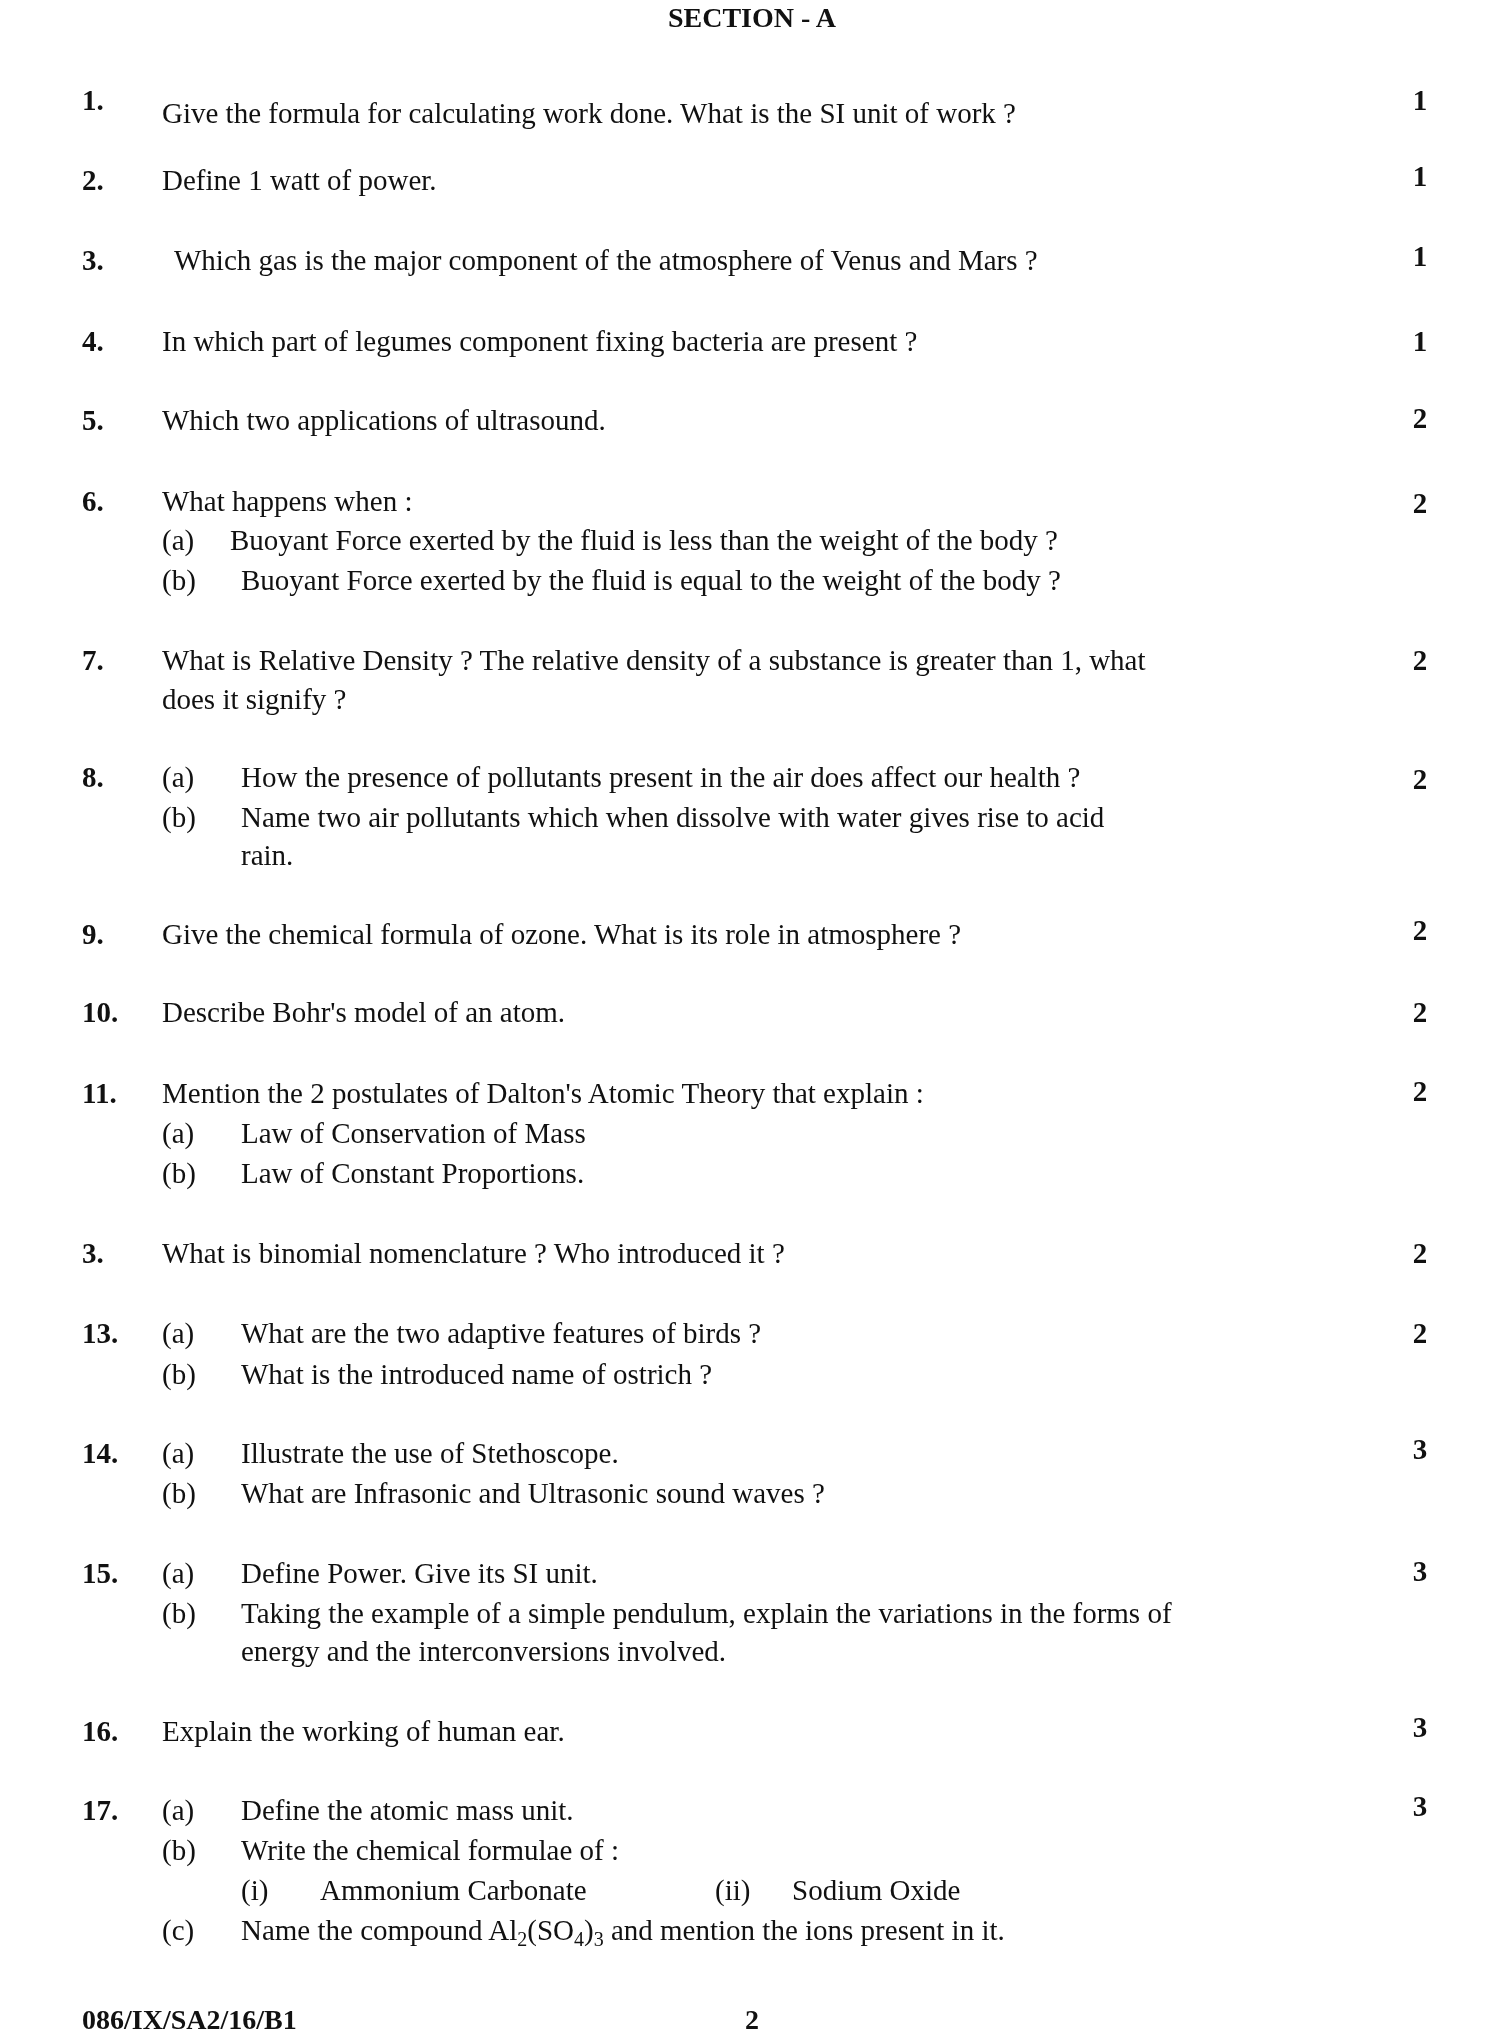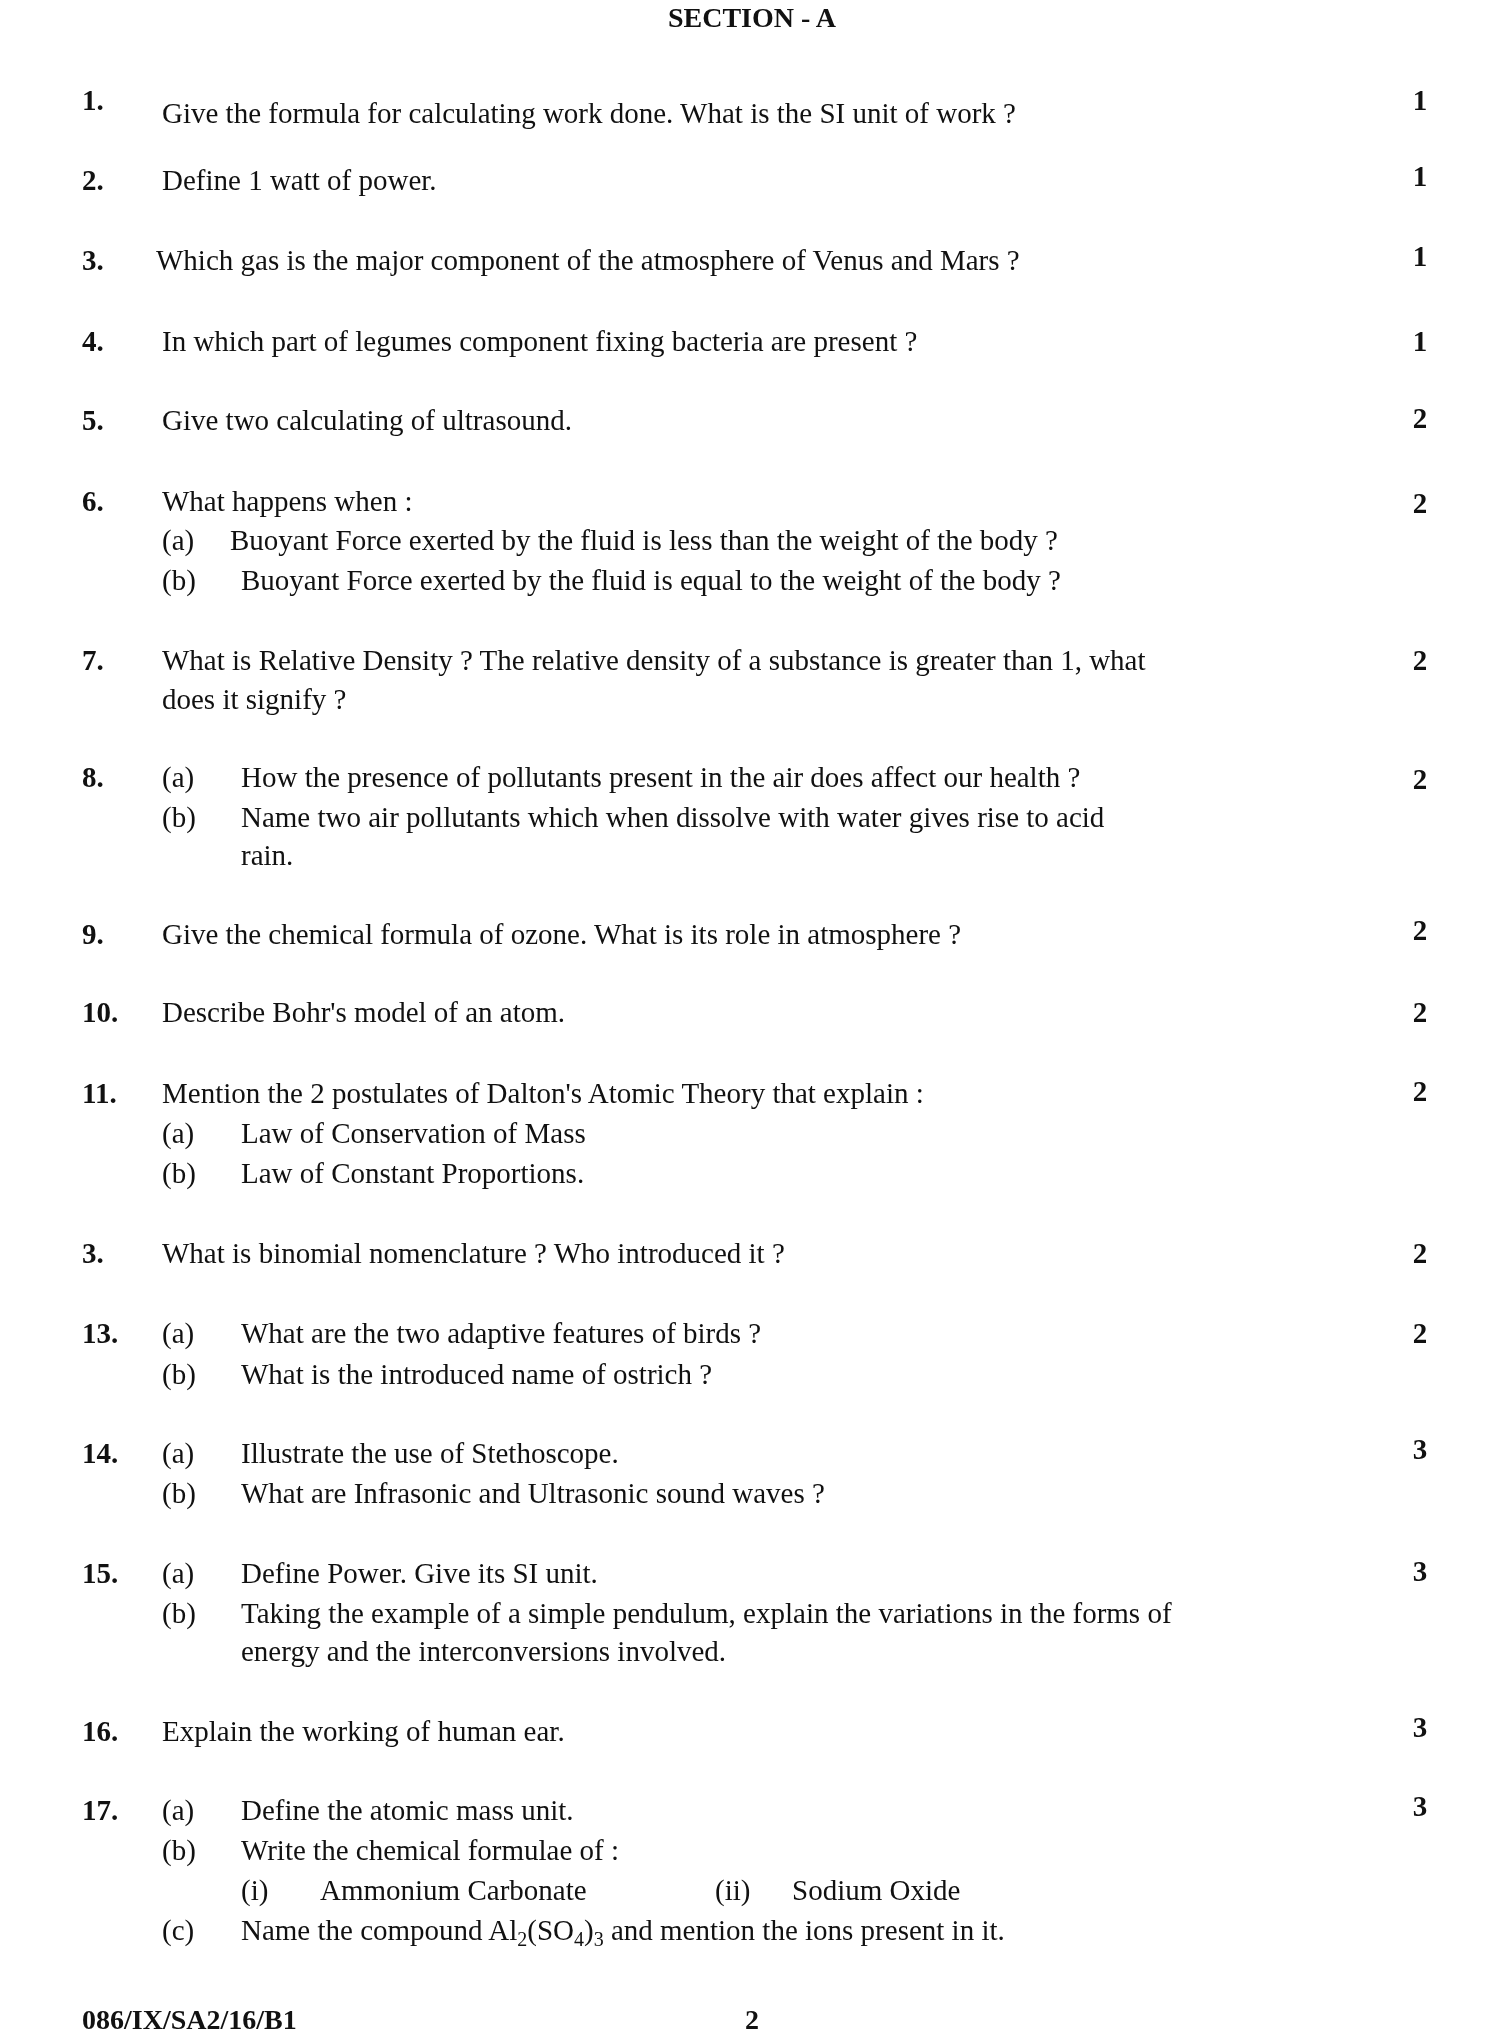--- a/index.html
+++ b/index.html
@@ -26,33 +26,33 @@
   </div>
 
   <div>
     <span class="num" style="top:162px">2.</span>
     <span class="line" style="top:162px;left:162px">Define 1 watt of power.</span>
     <span class="mark" style="top:158px">1</span>
   </div>
 
   <div>
     <span class="num" style="top:242px">3.</span>
-    <span class="line" style="top:242px;left:156px">Which gas is the major component of the atmosphere of Venus and Mars ?</span>
+    <span class="line" style="top:242px;left:174px">Which gas is the major component of the atmosphere of Venus and Mars ?</span>
     <span class="mark" style="top:238px">1</span>
   </div>
 
   <div>
     <span class="num" style="top:323px">4.</span>
     <span class="line" style="top:323px;left:162px">In which part of legumes component fixing bacteria are present ?</span>
     <span class="mark" style="top:323px">1</span>
   </div>
 
   <div>
     <span class="num" style="top:402px">5.</span>
-    <span class="line" style="top:402px;left:162px">Give two calculating of ultrasound.</span>
+    <span class="line" style="top:402px;left:162px">Which two applications of ultrasound.</span>
     <span class="mark" style="top:400px">2</span>
   </div>
 
   <div>
     <span class="num" style="top:483px">6.</span>
     <span class="line" style="top:483px;left:162px">What happens when :</span>
     <span class="mark" style="top:485px">2</span>
     <span class="sub" style="top:522px">(a)</span>
     <span class="line" style="top:522px;left:230px">Buoyant Force exerted by the fluid is less than the weight of the body ?</span>
     <span class="sub" style="top:562px">(b)</span>

